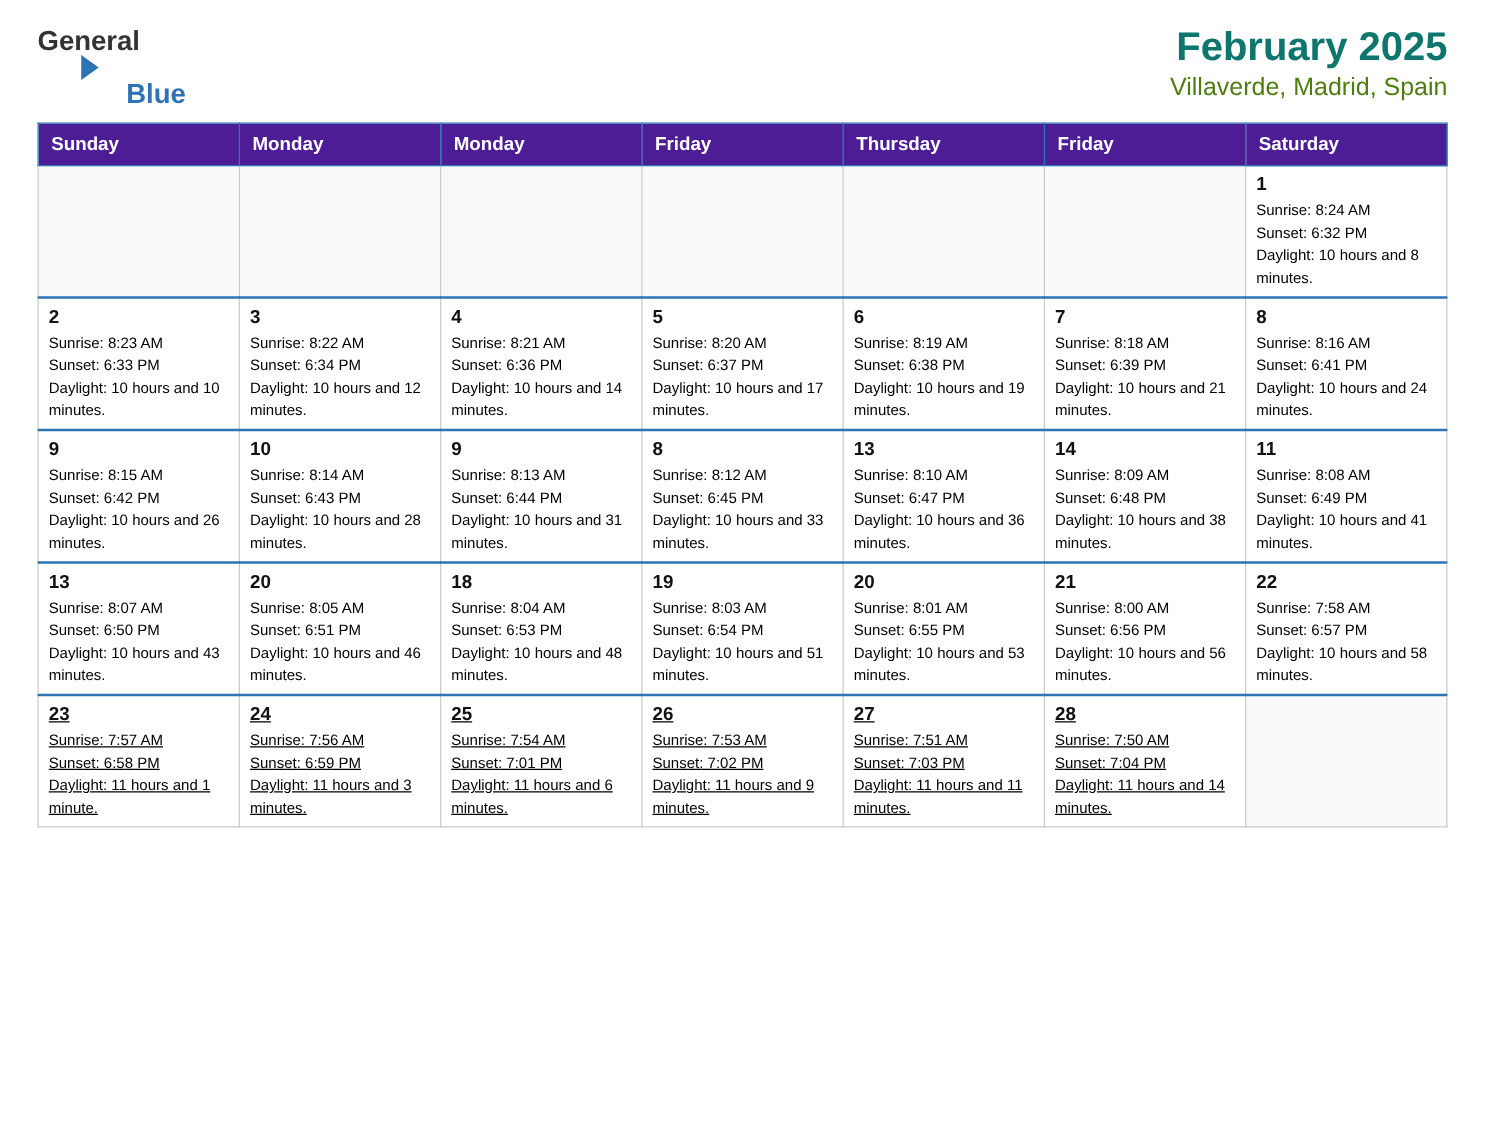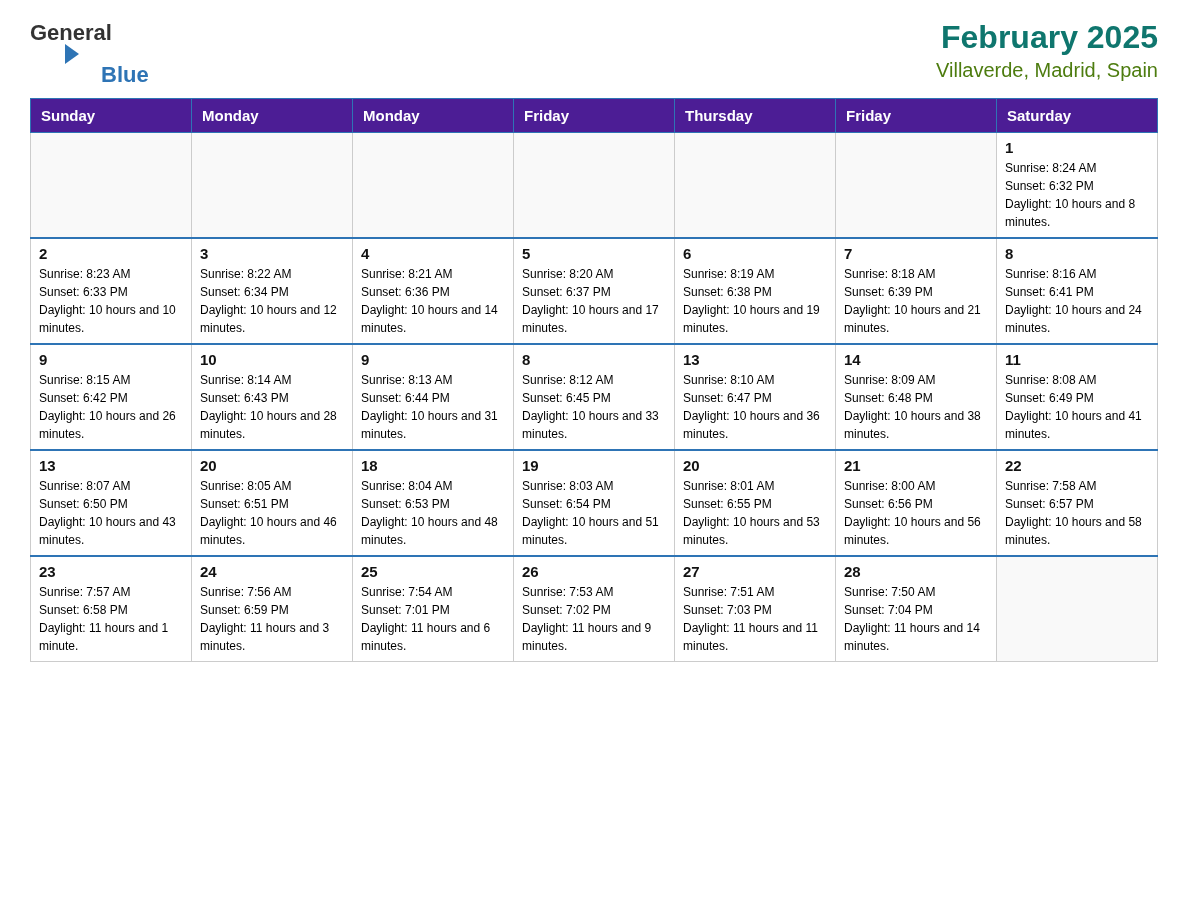--- a/index.html
+++ b/index.html
@@ -65,20 +65,21 @@
     .day-detail {
       font-size: 12px;
       color: #000000;
       line-height: 1.5;
     }
     .empty-cell {
       background: #f9f9f9;
     }
     tbody tr:last-child {
       border-bottom: 1px solid #ccc;
+      text-decoration: underline;
     }
     .logo-wrapper {
       display: flex;
       flex-direction: column;
       align-items: flex-start;
     }
     .logo-line1 {
       display: flex;
       align-items: center;
       flex-direction: column;

